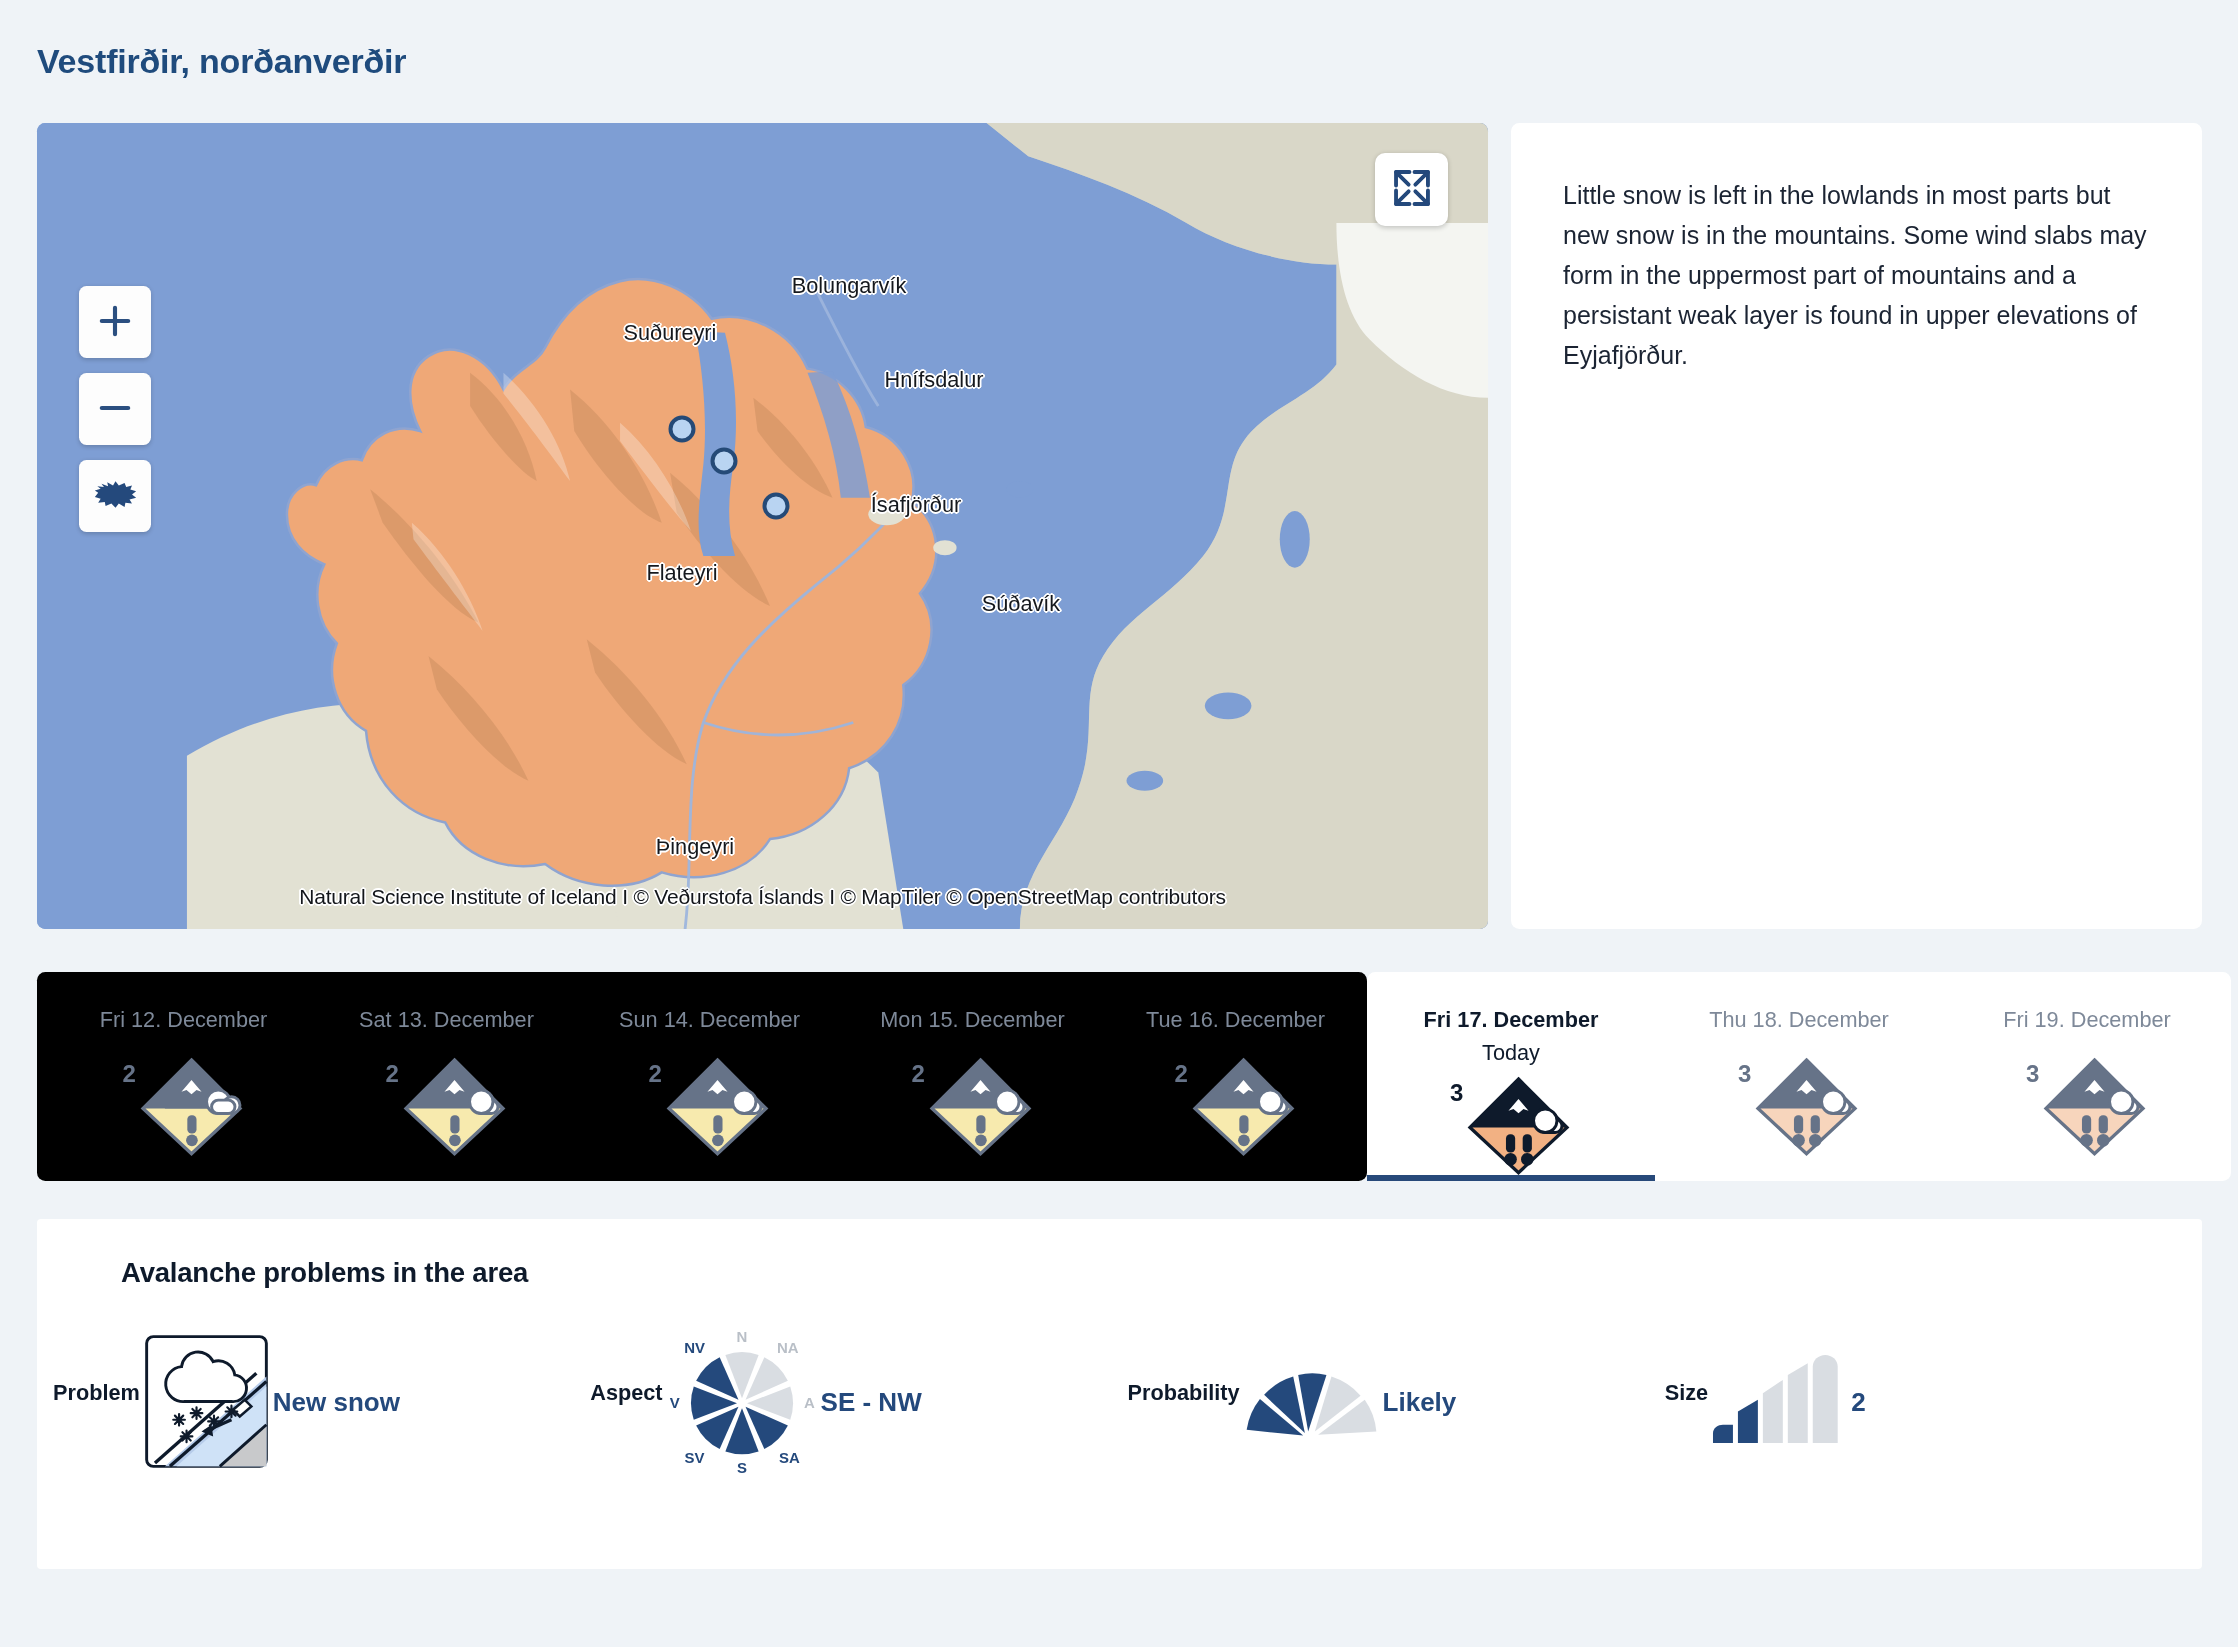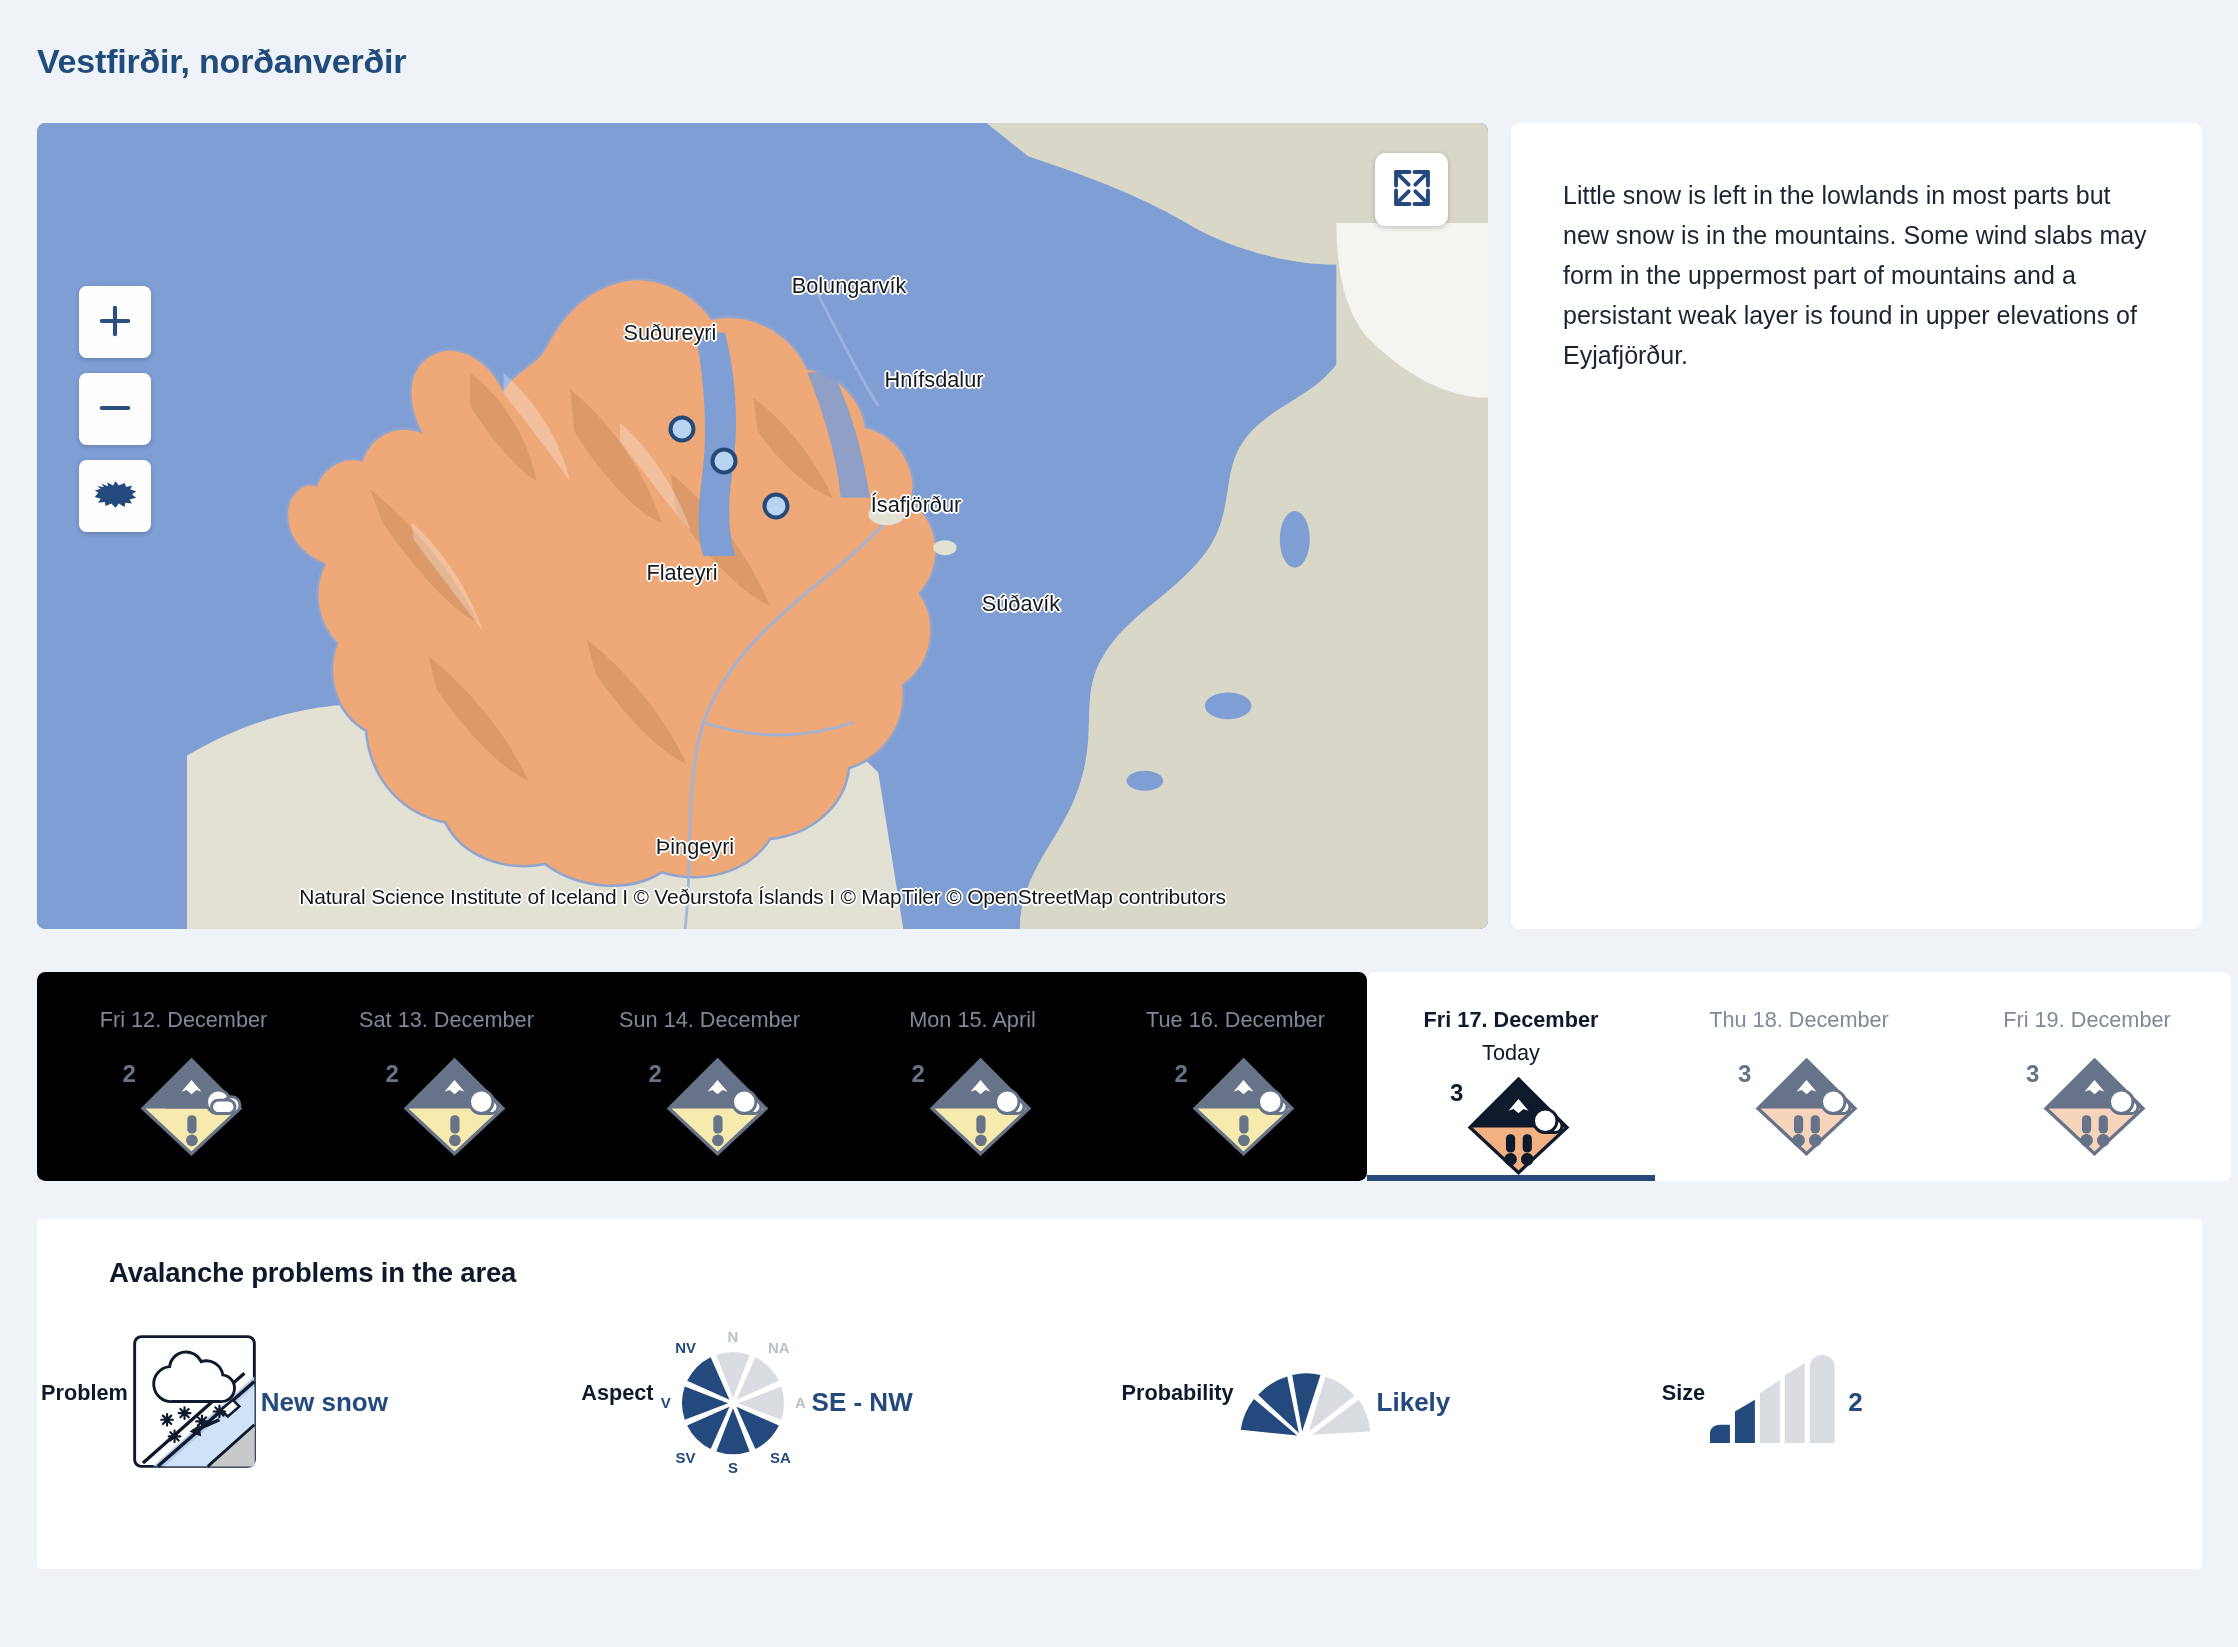--- a/index.html
+++ b/index.html
@@ -184,21 +184,21 @@
     position: absolute;
     left: 0; right: 0; bottom: 0;
     height: 5.8px; background: #27497a;
   }
 
   
   .problems-card {
     margin: 38px 37px 0 37px;
     background: #fff;
     border-radius: 4px;
-    padding: 38px 0 0 4px;
+    padding: 38px 0 0 16px;
     height: 350px;
   }
   .problems-title {
     font-size: 27.5px; font-weight: bold; color: #0e1a2b;
     margin: 0 0 0 68px; letter-spacing: -0.2px;
   }
   .problems-grid {
     display: flex;
     margin-top: 23px;
   }
@@ -424,21 +424,21 @@
               <rect x="88" y="54" width="28" height="16" rx="8" fill="#fff" stroke="#667388" stroke-width="3.5"></rect>
               <circle cx="96" cy="56" r="14" fill="#fff" stroke="#667388" stroke-width="3.5"></circle>
               <rect x="59" y="72" width="11" height="22" rx="5" fill="#667388"></rect>
               <circle cx="64.5" cy="102" r="7" fill="#667388"></circle>
             </svg>
           </span>
         </div>
       </div>
 
       <div class="day-col">
-        <div class="day-label">Mon 15. April</div>
+        <div class="day-label">Mon 15. December</div>
         <div class="day-icon-wrap">
           <span class="day-num" style="color:#667388">2</span>
           <span>
             <svg width="107" height="102" viewBox="0 0 128 122">
               <path d="M64 6 L122 64 L64 118 L6 64 Z" fill="#f7eaae" stroke="#667388" stroke-width="4"></path>
               <path d="M6 64 L64 6 L122 64 Z" fill="#667388"></path>
               <path d="M52 44 L64 30 L76 44 L70 42 L64 47 L58 42 Z" fill="#fff"></path>
               <rect x="88" y="54" width="28" height="16" rx="8" fill="#fff" stroke="#667388" stroke-width="3.5"></rect>
               <circle cx="96" cy="56" r="14" fill="#fff" stroke="#667388" stroke-width="3.5"></circle>
               <rect x="59" y="72" width="11" height="22" rx="5" fill="#667388"></rect>

